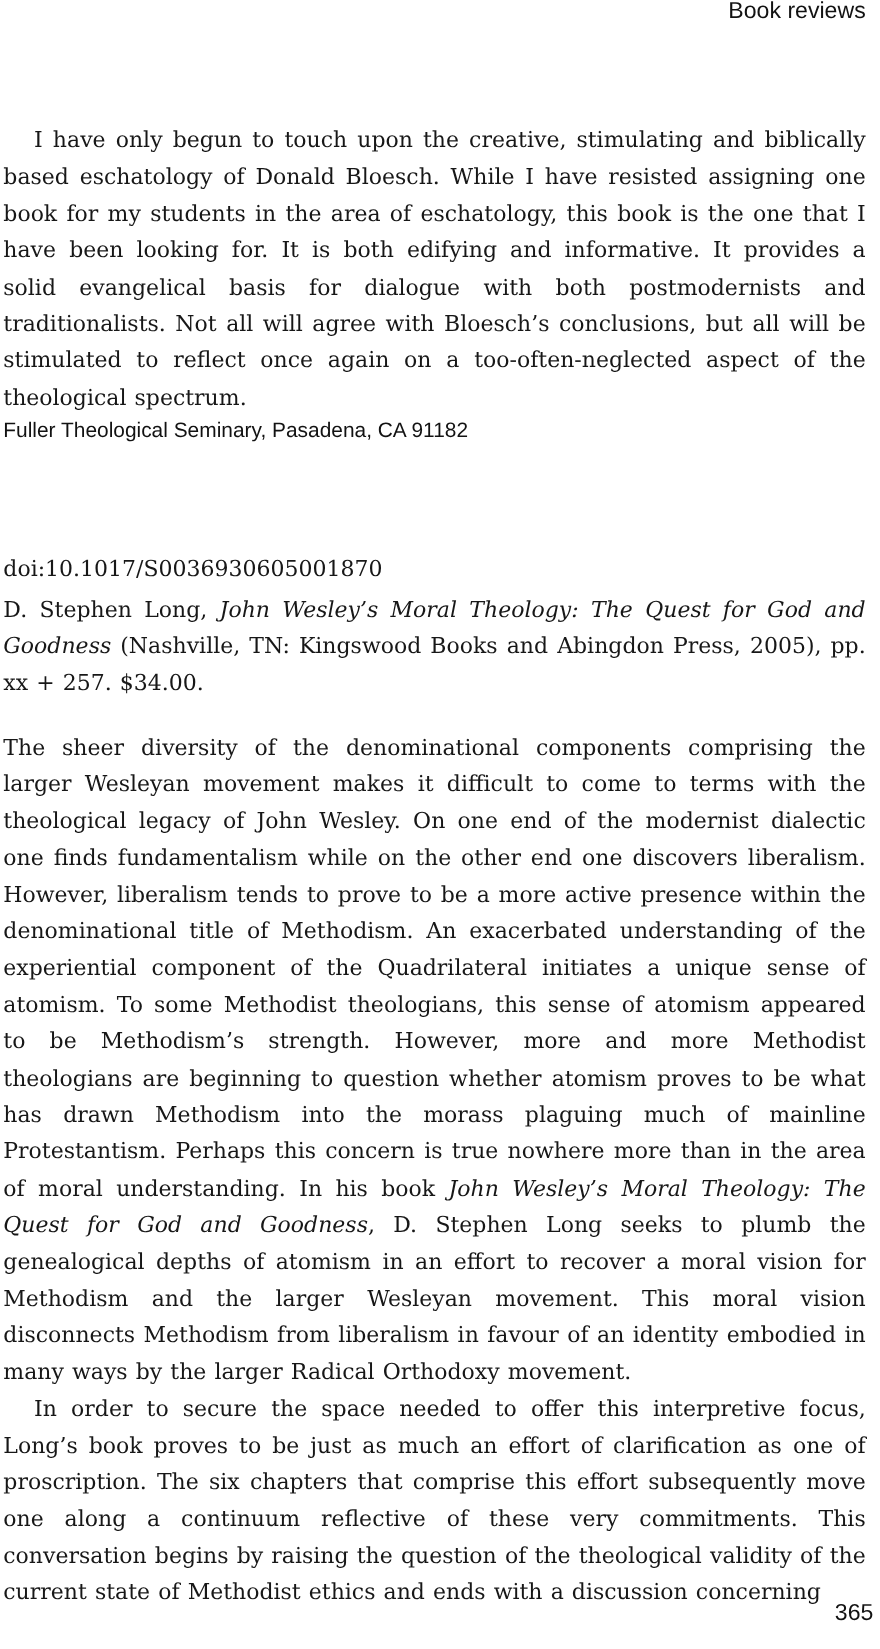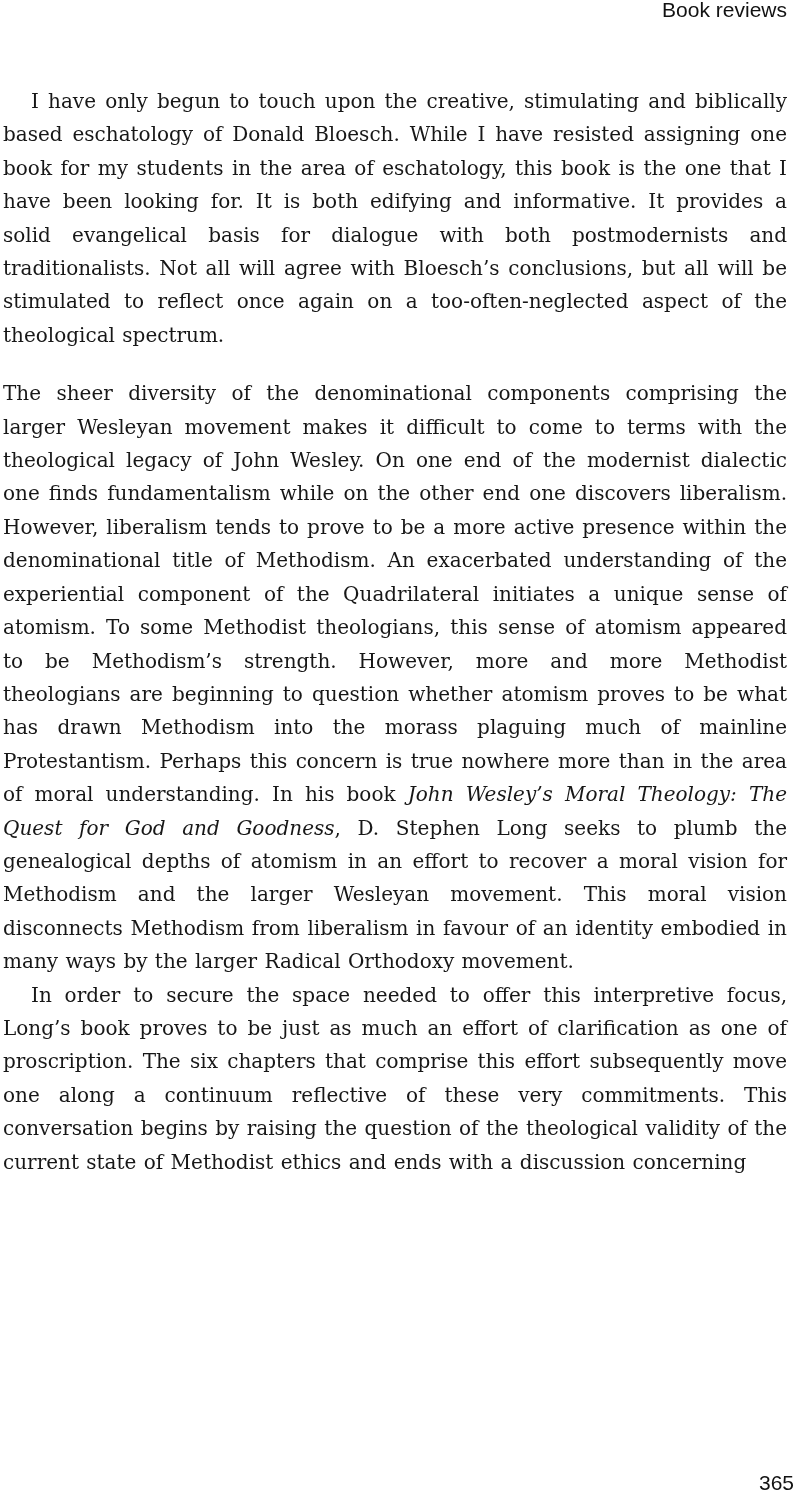--- a/index.html
+++ b/index.html
@@ -27,21 +27,21 @@
   }
   .body-text {
     font-size: 20px;
     line-height: 33.4px;
     text-align: justify;
     word-spacing: 1px;
     color: #171717;
   }
   .body-text em { font-style: italic; }
   .indent { text-indent: 28px; }
-  .closing-para { margin-top: 62px; }
+  .closing-para { margin-top: 88px; }
   .reviewer {
     font-family: "Liberation Sans", sans-serif;
     font-size: 22px;
     line-height: 33px;
     margin-top: 3px;
     color: #121212;
   }
   .affiliation {
     font-family: "Liberation Sans", sans-serif;
     font-size: 19px;
@@ -60,44 +60,47 @@
     text-align: justify;
     word-spacing: 1px;
     margin-top: 3px;
     color: #171717;
   }
   .citation em { font-style: italic; }
   .first-review-para { margin-top: 25px; }
   .page-number {
     position: absolute;
     right: 6px;
-    bottom: 3px;
+    bottom: 19px;
     font-family: "Liberation Sans", sans-serif;
     font-size: 21px;
     line-height: 26px;
     color: #121212;
   }
 </style>
 </head>
 <body>
 
 <div class="page">
 
   <header class="running-head">
     <span>Book reviews</span>
   </header>
 
   <main>
 
     <section>
       <p class="body-text indent closing-para">I have only begun to touch upon the creative, stimulating and biblically based eschatology of Donald Bloesch. While I have resisted assigning one book for my students in the area of eschatology, this book is the one that I have been looking for. It is both edifying and informative. It provides a solid evangelical basis for dialogue with both postmodernists and traditionalists. Not all will agree with Bloesch’s conclusions, but all will be stimulated to reflect once again on a too-often-neglected aspect of the theological spectrum.</p>
+      <p class="affiliation">Fuller Theological Seminary, Pasadena, CA 91182</p>
     </section>
 
     <section>
+      <p class="doi">doi:10.1017/S0036930605001870</p>
 
+      <p class="citation"><span>D. Stephen Long, </span><em>John Wesley’s Moral Theology: The Quest for God and Goodness</em><span> (Nashville, TN: Kingswood Books and Abingdon Press, 2005), pp. xx + 257. $34.00.</span></p>
 
       <p class="body-text first-review-para"><span>The sheer diversity of the denominational components comprising the larger Wesleyan movement makes it difficult to come to terms with the theological legacy of John Wesley. On one end of the modernist dialectic one finds fundamentalism while on the other end one discovers liberalism. However, liberalism tends to prove to be a more active presence within the denominational title of Methodism. An exacerbated understanding of the experiential component of the Quadrilateral initiates a unique sense of atomism. To some Methodist theologians, this sense of atomism appeared to be Methodism’s strength. However, more and more Methodist theologians are beginning to question whether atomism proves to be what has drawn Methodism into the morass plaguing much of mainline Protestantism. Perhaps this concern is true nowhere more than in the area of moral understanding. In his book </span><em>John Wesley’s Moral Theology: The Quest for God and Goodness</em><span>, D. Stephen Long seeks to plumb the genealogical depths of atomism in an effort to recover a moral vision for Methodism and the larger Wesleyan movement. This moral vision disconnects Methodism from liberalism in favour of an identity embodied in many ways by the larger Radical Orthodoxy movement.</span></p>
 
       <p class="body-text indent">In order to secure the space needed to offer this interpretive focus, Long’s book proves to be just as much an effort of clarification as one of proscription. The six chapters that comprise this effort subsequently move one along a continuum reflective of these very commitments. This conversation begins by raising the question of the theological validity of the current state of Methodist ethics and ends with a discussion concerning</p>
     </section>
 
   </main>
 
   <footer>
     <span class="page-number">365</span>

